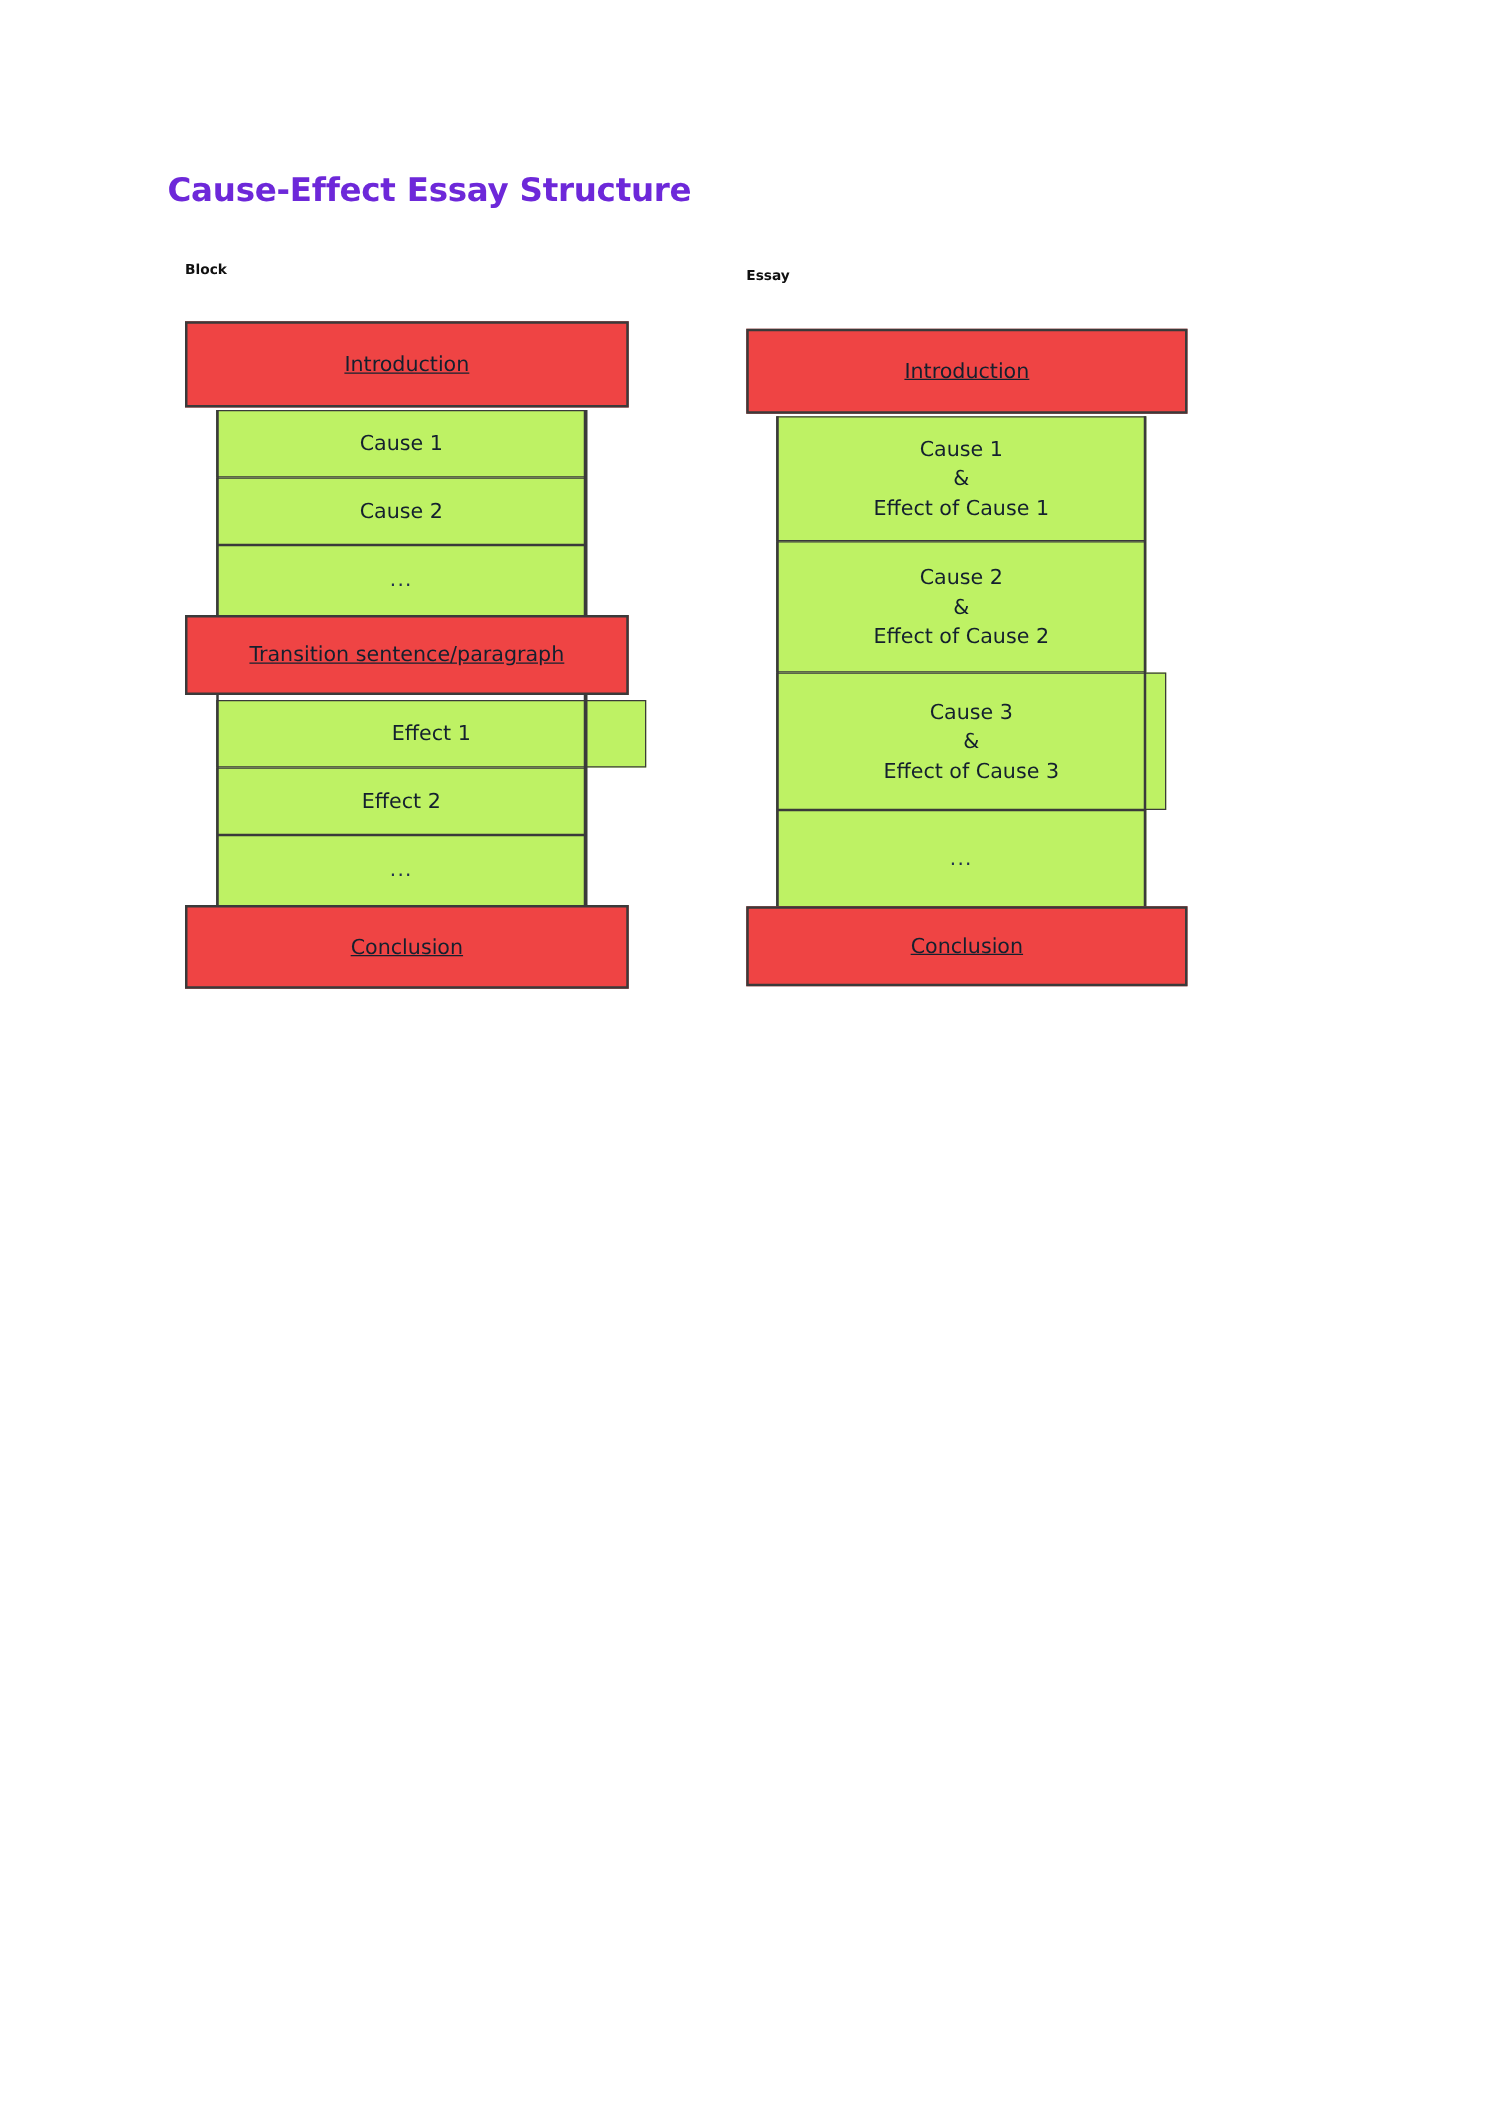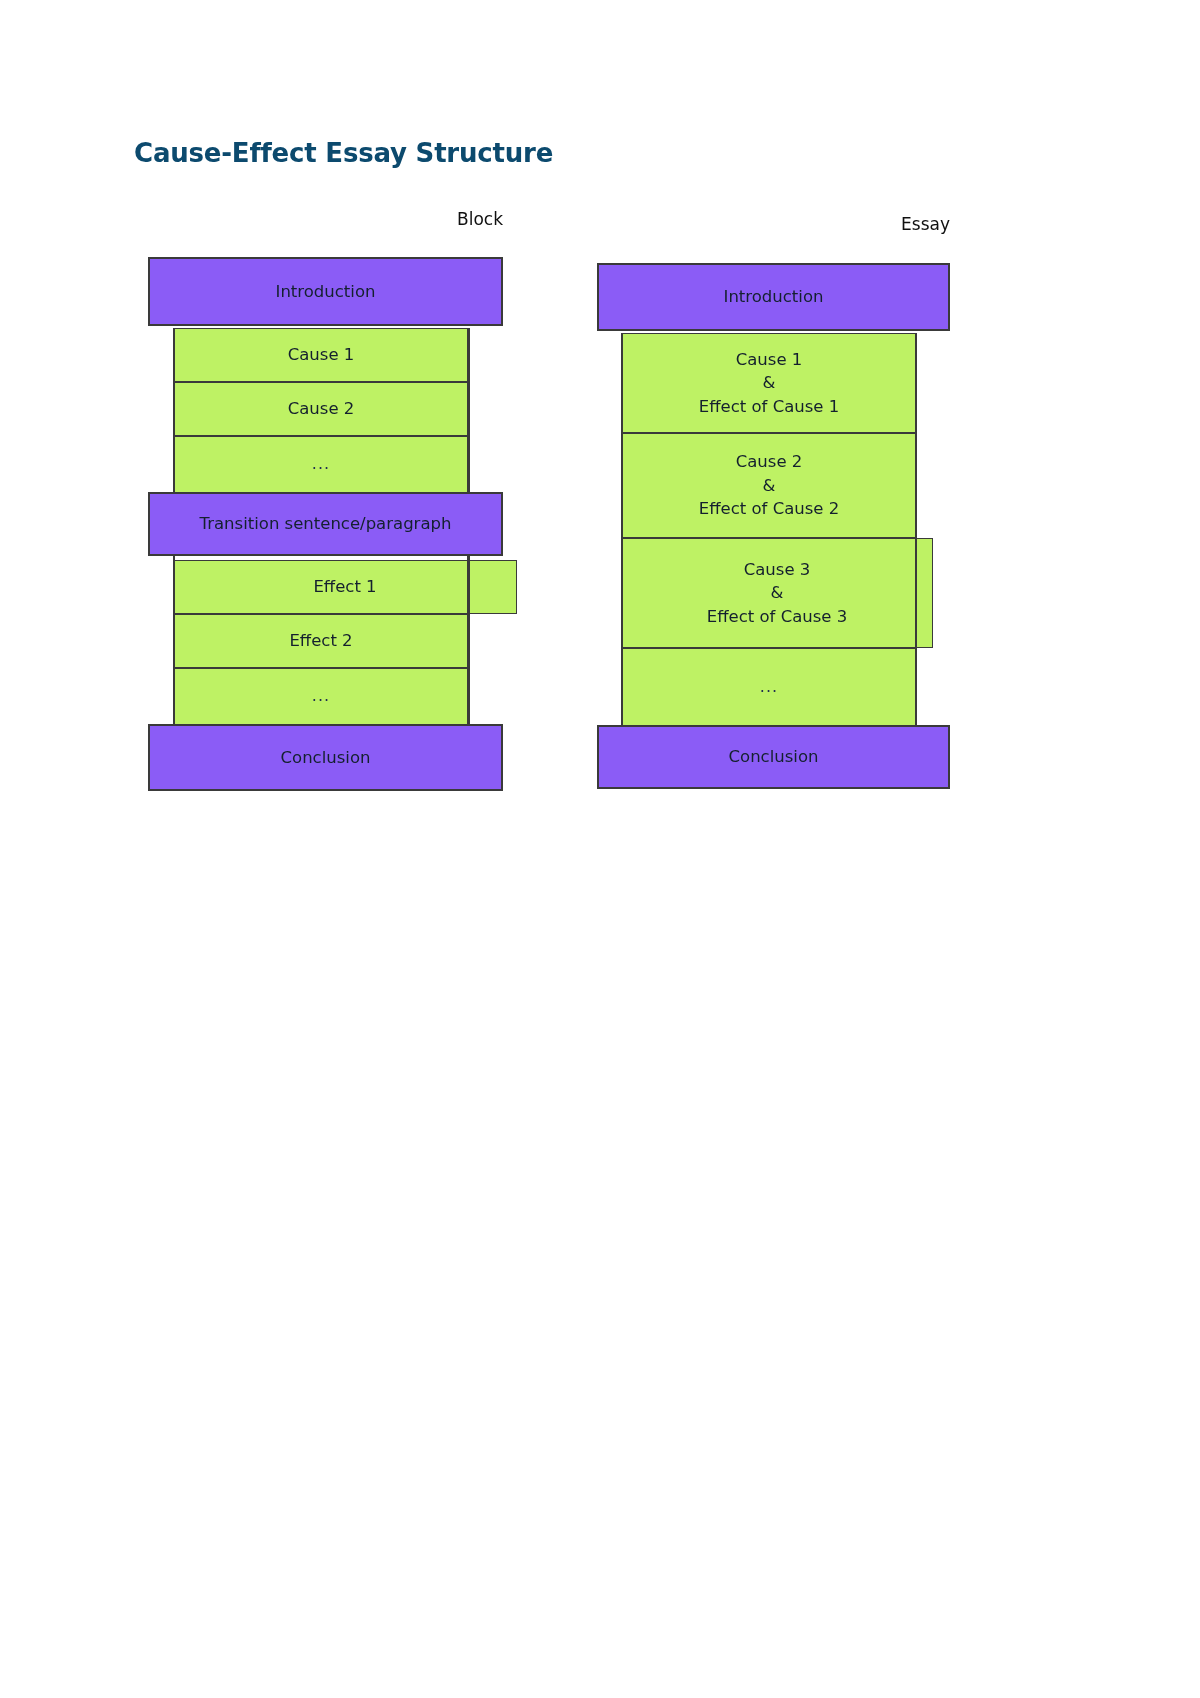--- a/index.html
+++ b/index.html
@@ -25,33 +25,33 @@
   }
 
   
   #doc-title {
     position: absolute;
     left: 134px;
     top: 138px;
     font-size: 26px;
     font-weight: bold;
     letter-spacing: -0.2px;
-    color: #0c4a6e;
+    color: #6d28d9;
     white-space: nowrap;
     font-family: "DejaVu Sans", "Liberation Sans", sans-serif;
   }
 
   
   .col-header {
     position: absolute;
-    font-size: 17px;
-    font-weight: normal;
+    font-size: 11px;
+    font-weight: bold;
     color: #101010;
     white-space: nowrap;
-    text-align: right;
+    text-align: left;
   }
   #header-block { left: 148px; top: 209px; width: 355px; }
   #header-chain { left: 597px; top: 214px; width: 353px; }
 
   
   .column {
     position: absolute;
   }
 
   .node {
@@ -61,22 +61,23 @@
     align-items: center;
     justify-content: center;
     text-align: center;
     font-size: 16.5px;
     line-height: 1.42;
     color: #14202e;
     border: 2px solid #3a3a3a;
   }
 
   .node.white {
-    background: #8b5cf6;
+    background: #ef4444;
     z-index: 3;
+    text-decoration: underline;
   }
 
   .node.blue {
     background: #bef264;
     border: 1.6px solid #3a3a3a;
     z-index: 1;
   }
 
   .node .lbl {
     display: block;

